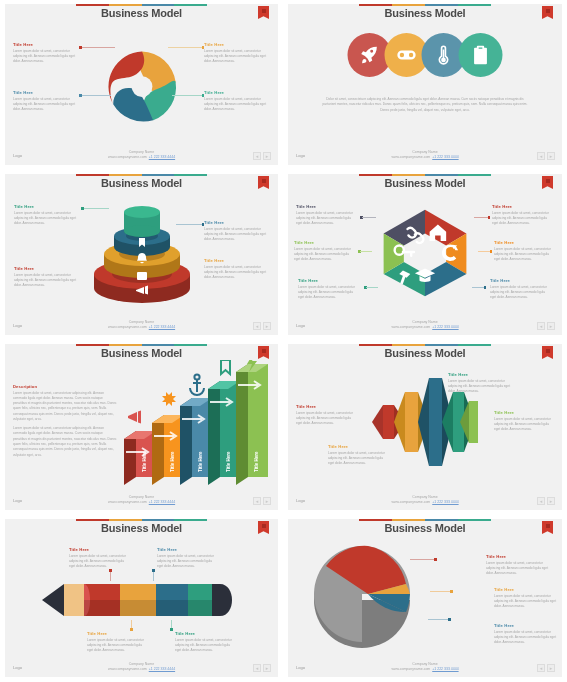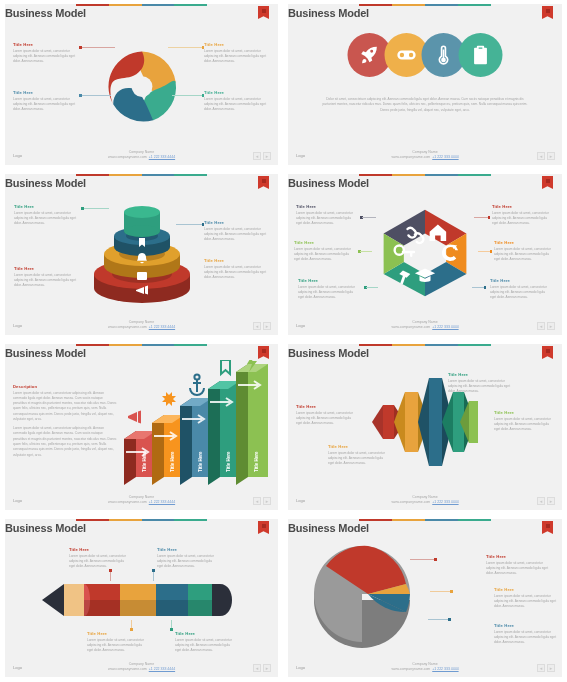--- a/index.html
+++ b/index.html
@@ -28,20 +28,21 @@
     display: flex;
   }
   .topbar i { flex: 1; height: 100%; display: block; }
   .tb1 { background: #c0392b; }
   .tb2 { background: #e8a33d; }
   .tb3 { background: #4a89a8; }
   .tb4 { background: #3aab8e; }
   
   .slide-title {
     position: absolute; top: 3px; left: 0; width: 100%;
+    text-align: center;
     font-size: 11px; font-weight: bold; color: #4a4a4a;
     letter-spacing: -0.2px;
   }
   
   .badge {
     position: absolute; top: 2px; right: 9px;
     width: 11px; height: 13px;
     background: #cf3a2c;
     clip-path: polygon(0 0, 100% 0, 100% 100%, 50% 78%, 0 100%);
   }

